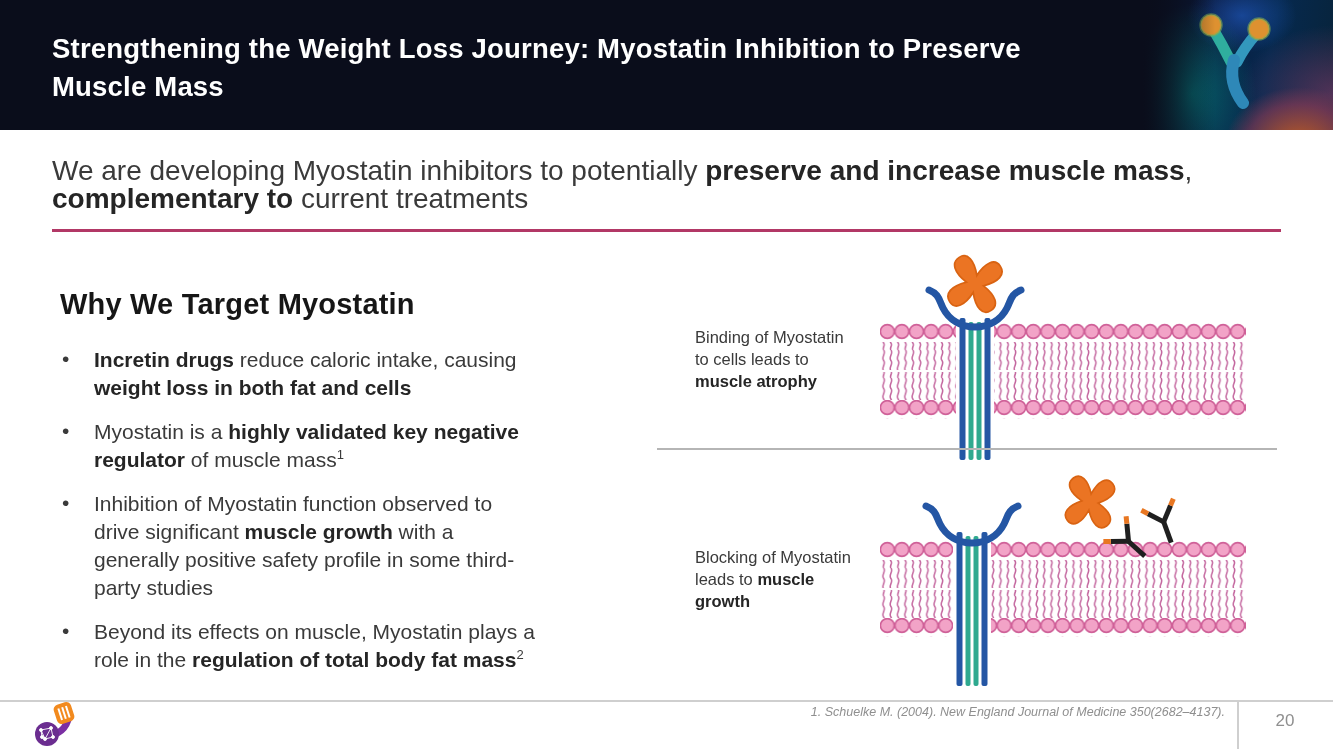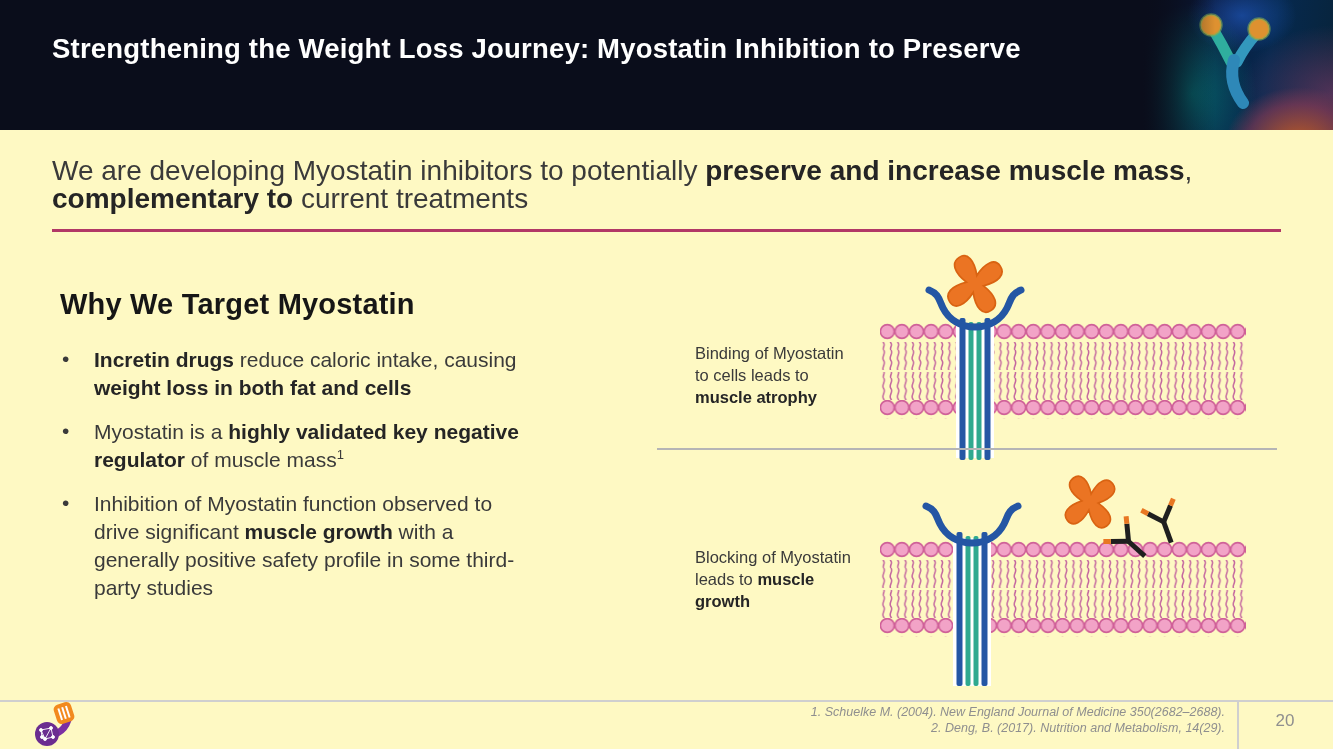--- a/index.html
+++ b/index.html
@@ -1,17 +1,17 @@
 <!DOCTYPE html>
 <html style="--header-bg: #0A0D1B; --accent-pink: #B23866; --membrane-pink: #F2A3C7; --membrane-outline: #CF6098; --receptor-blue: #2456A4; --receptor-teal: #2FA98F; --myostatin-orange: #EB7423; --antibody-black: #1F1F1F; --divider-gray: #B5B5B5; --footer-gray: #8F8F8F;"><head>
 <meta charset="utf-8">
 <style>
   html,body{margin:0;padding:0;background:#e8e8e8;}
   .slide{
-    position:relative;width:1333px;height:749px;background:#fef9c3;
+    position:relative;width:1333px;height:749px;background:#ffffff;
     font-family:"Liberation Sans","DejaVu Sans",sans-serif;overflow:hidden;
     color:#333;
   }
   
   .slide-header{position:absolute;top:0;left:0;width:1333px;height:130px;background:var(--header-bg,#0A0D1B);}
   .slide-title{
     position:absolute;top:30px;left:52px;width:1060px;margin:0;
     color:#fff;font-size:27.5px;line-height:38px;font-weight:700;letter-spacing:.2px;
   }
   .header-art{
@@ -37,21 +37,21 @@
   
   .left-col{position:absolute;top:281px;left:52px;width:540px;}
   .section-heading{margin:8px;font-size:29px;line-height:31px;font-weight:700;color:#161616;letter-spacing:.2px;}
   ul.bullets{list-style:none;margin:26px 0 0;padding:0;width:486px;}
   ul.bullets li{position:relative;padding-left:42px;margin-bottom:16px;
     font-size:21px;line-height:28px;color:#3a3a3a;}
   ul.bullets li::before{content:"\2022";position:absolute;left:10px;top:-1px;font-size:21px;color:#3a3a3a;}
   sup{font-size:.62em;line-height:0;vertical-align:super;}
   
   .diagram-label{position:absolute;width:158px;font-size:16.5px;line-height:22px;color:#3a3a3a;}
-  .label-1{top:326px;left:695px;margin-top:16px;}
+  .label-1{top:326px;left:695px;}
   .label-2{top:546px;left:695px;}
   .membrane{position:absolute;}
   .membrane-1{top:322px;left:880px;}
   .membrane-2{top:540px;left:880px;}
   .receptor{position:absolute;}
   .receptor-1{top:244px;left:915px;}
   .receptor-2{top:498px;left:912px;}
   .cluster{position:absolute;top:458px;left:1035px;}
   .diagram-divider{position:absolute;top:448px;left:657px;width:620px;height:2px;background:var(--divider-gray,#B5B5B5);}
   
@@ -62,21 +62,21 @@
     font-size:12.5px;line-height:15.5px;font-style:italic;color:var(--footer-gray,#8F8F8F);}
   .page-number{position:absolute;top:711px;left:1237px;width:96px;text-align:center;
     font-size:17px;color:var(--footer-gray,#8F8F8F);}
 </style>
 </head>
 <body>
 
 <div class="slide">
 
   <header class="slide-header">
-    <h1 class="slide-title"><span>Strengthening the Weight Loss Journey: Myostatin Inhibition to Preserve</span><br></h1>
+    <h1 class="slide-title"><span>Strengthening the Weight Loss Journey: Myostatin Inhibition to Preserve</span><br><span>Muscle Mass</span></h1>
     <div class="header-art">
       <svg width="96" height="114" viewBox="0 0 96 114">
         <path d="M44,54 C38,42 32,31 26,21" stroke="#2fae9e" stroke-width="11" fill="none" stroke-linecap="round"></path>
         <path d="M50,54 C56,42 63,33 70,25" stroke="#3398bd" stroke-width="11" fill="none" stroke-linecap="round"></path>
         <path d="M47,52 C43,66 45,80 56,95" stroke="#2e88b8" stroke-width="12" fill="none" stroke-linecap="round"></path>
         <circle cx="24" cy="17" r="10.5" fill="#DE9130"></circle>
         <circle cx="72" cy="21" r="10.5" fill="#DE9130"></circle>
         <circle cx="24" cy="17" r="10.5" fill="none" stroke="#84b052" stroke-width="2.5" opacity=".55"></circle>
         <circle cx="72" cy="21" r="10.5" fill="none" stroke="#84b052" stroke-width="2.5" opacity=".55"></circle>
       </svg>
@@ -85,20 +85,21 @@
 
   <p class="intro"><span>We are developing Myostatin inhibitors to potentially </span><b>preserve and increase muscle mass</b><span>, </span><b>complementary to</b><span> current treatments</span></p>
   <div class="pink-rule"></div>
 
   <section class="left-col">
     <h2 class="section-heading">Why We Target Myostatin</h2>
     <ul class="bullets" id="bullets">
         <li><b>Incretin drugs</b><span> reduce caloric intake, causing </span><b>weight loss in both fat and cells</b></li>
         <li><span>Myostatin is a </span><b>highly validated key negative regulator</b><span> of muscle mass</span><sup>1</sup></li>
         <li><span>Inhibition of Myostatin function observed to drive significant </span><b>muscle growth</b><span> with a generally positive safety profile in some third-party studies</span></li>
+        <li><span>Beyond its effects on muscle, Myostatin plays a role in the </span><b>regulation of total body fat mass</b><sup>2</sup></li>
       </ul>
   </section>
 
   <div class="diagram-label label-1"><span>Binding of Myostatin to cells leads to </span><b>muscle atrophy</b></div>
   <svg class="membrane membrane-1" width="366" height="97" viewBox="0 0 366 97">
     <defs>
       <pattern id="headsA" width="14.6" height="19" patternUnits="userSpaceOnUse">
         <circle cx="7.3" cy="9.5" r="6.9" fill="#F2A3C7" stroke="#CF6098" stroke-width="1.6"></circle>
       </pattern>
       <pattern id="tailsA" width="7.3" height="28" patternUnits="userSpaceOnUse">
@@ -191,18 +192,17 @@
         <line x1="9" y1="36" x2="12" y2="38"></line>
       <line x1="18" y1="27" x2="12" y2="38"></line>
       <circle cx="8" cy="29" r="1.5"></circle>
         <circle cx="18" cy="27" r="1.5"></circle>
       <circle cx="12" cy="38" r="1.5"></circle>
         <circle cx="20" cy="36" r="1.5"></circle>
         <circle cx="9" cy="36" r="1.5"></circle>
     </g>
   </svg>
   <div class="citations">
-    <div>1. Schuelke M. (2004). New England Journal of Medicine 350(2682–2688).</div>
-    <div>2. Deng, B. (2017). Nutrition and Metabolism, 14(29).</div>
+    <div>1. Schuelke M. (2004). New England Journal of Medicine 350(2682–4137).</div>
   </div>
   <div class="page-number">20</div>
 
 </div>
 
 </body></html>

